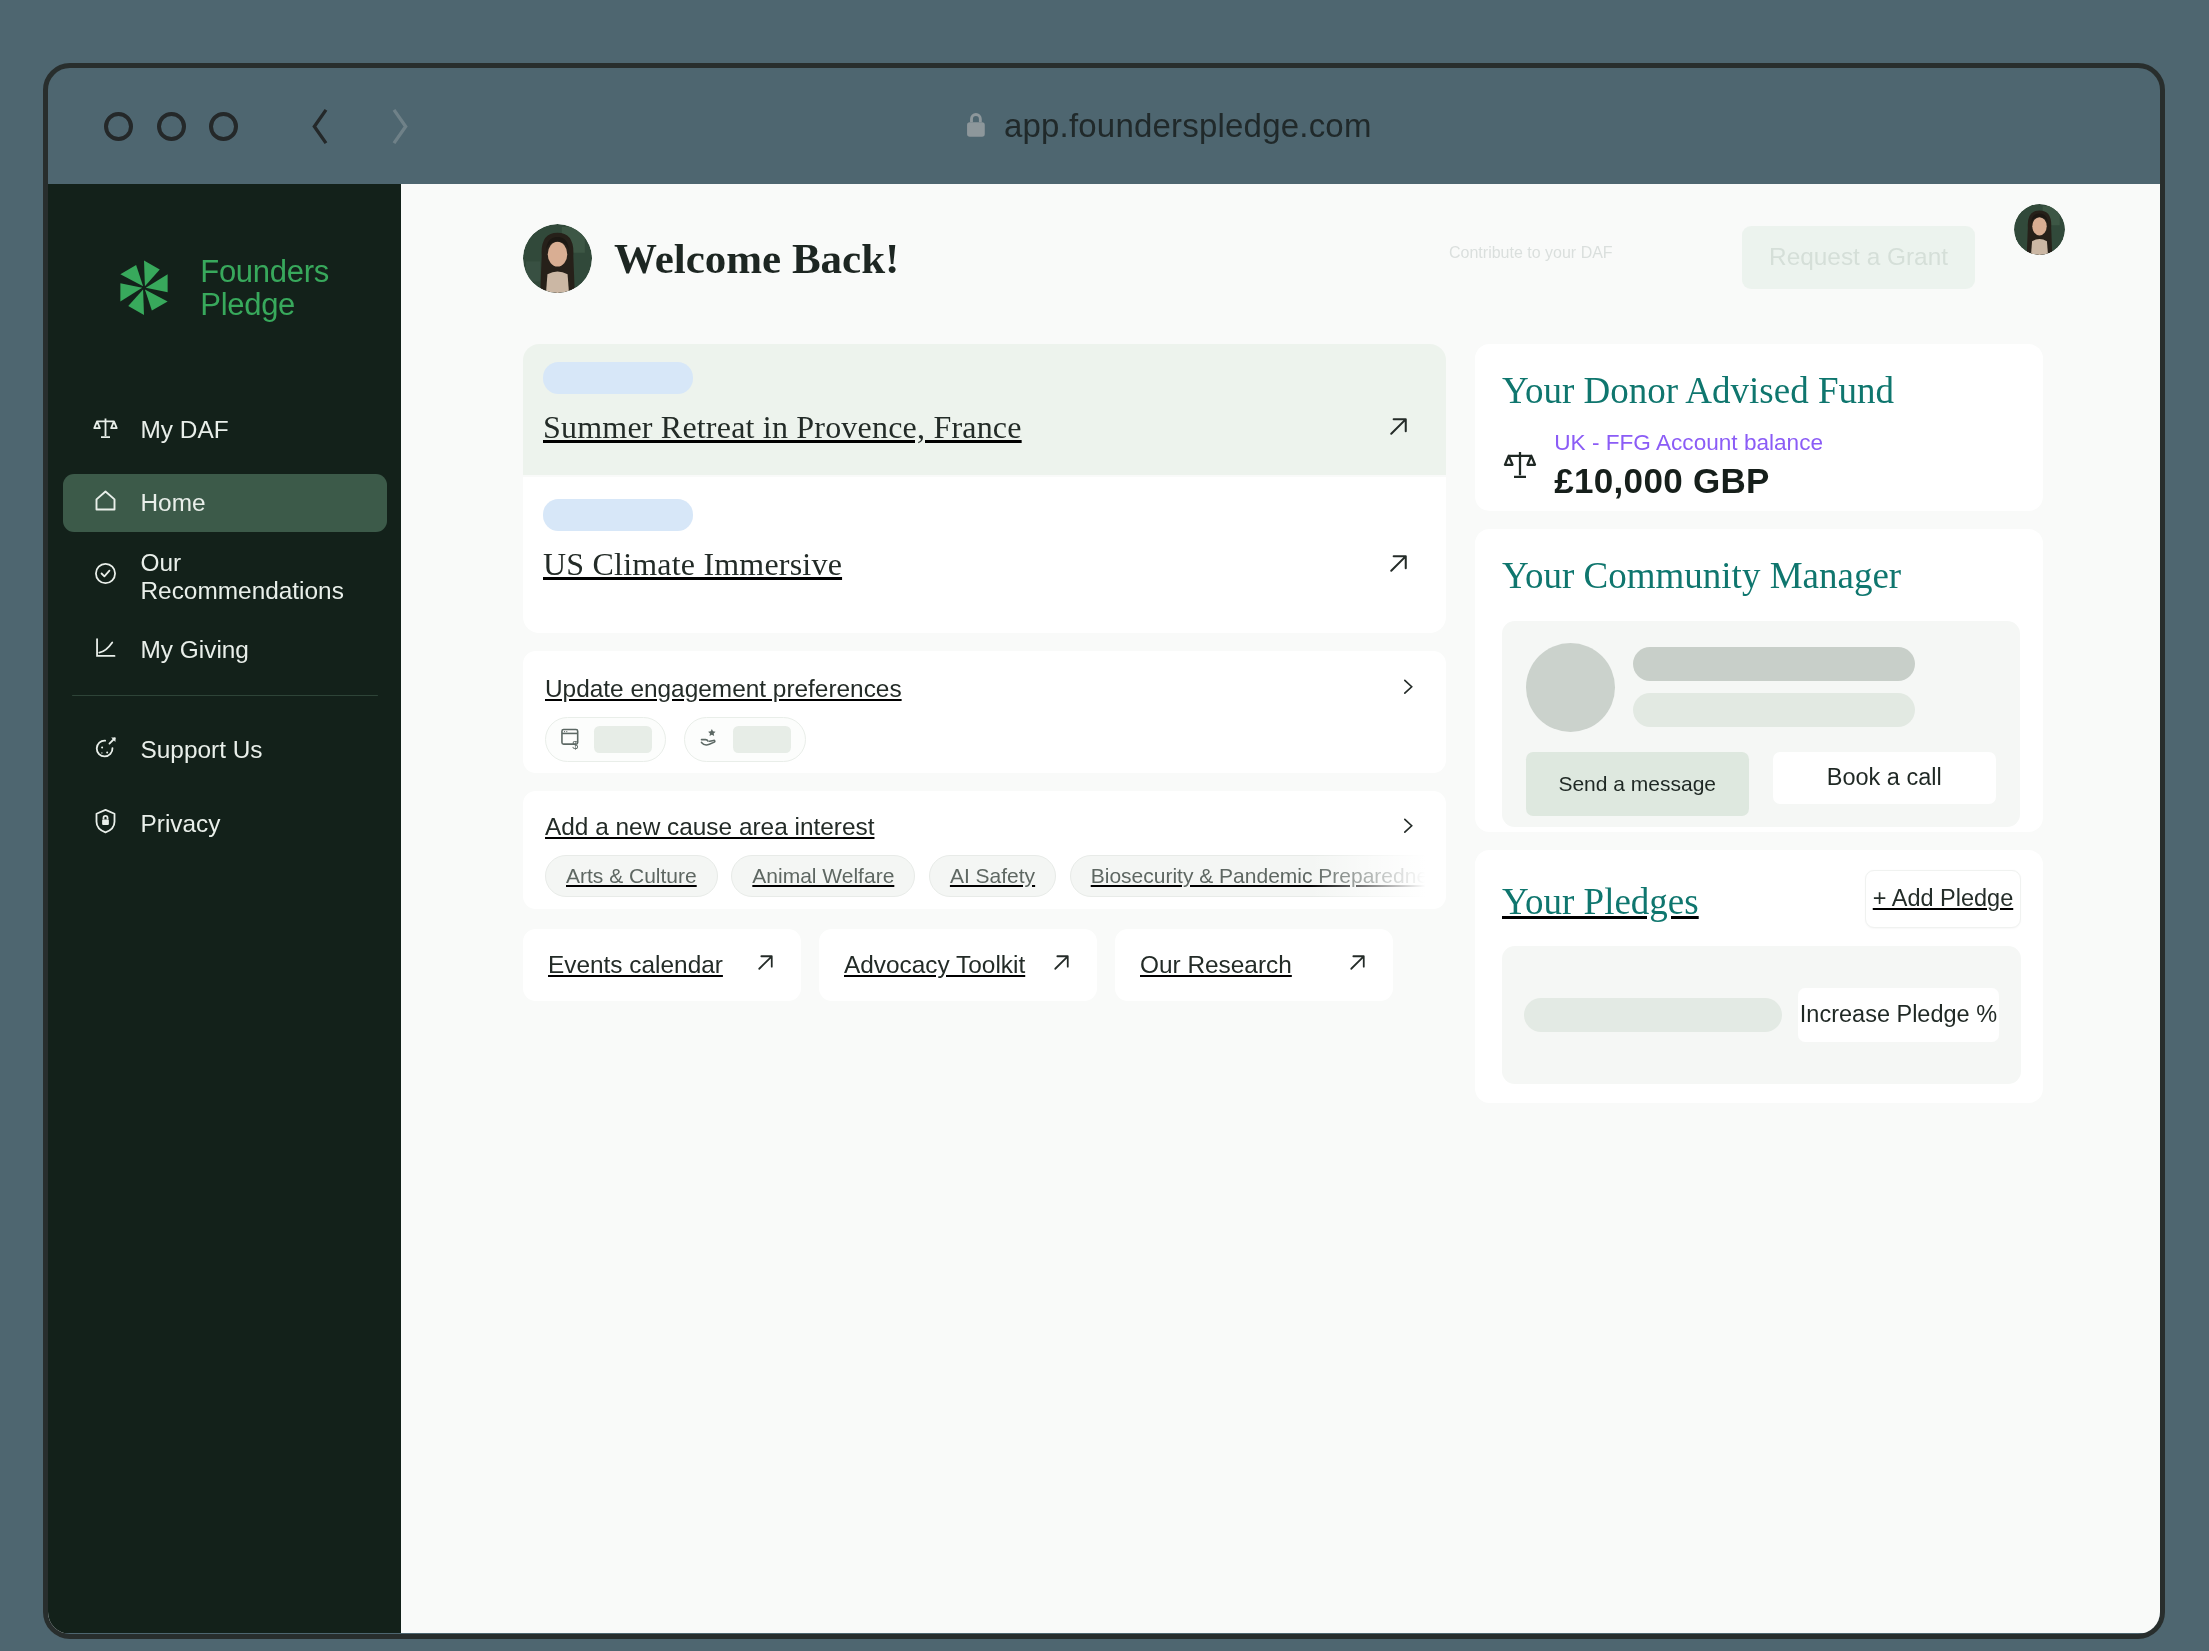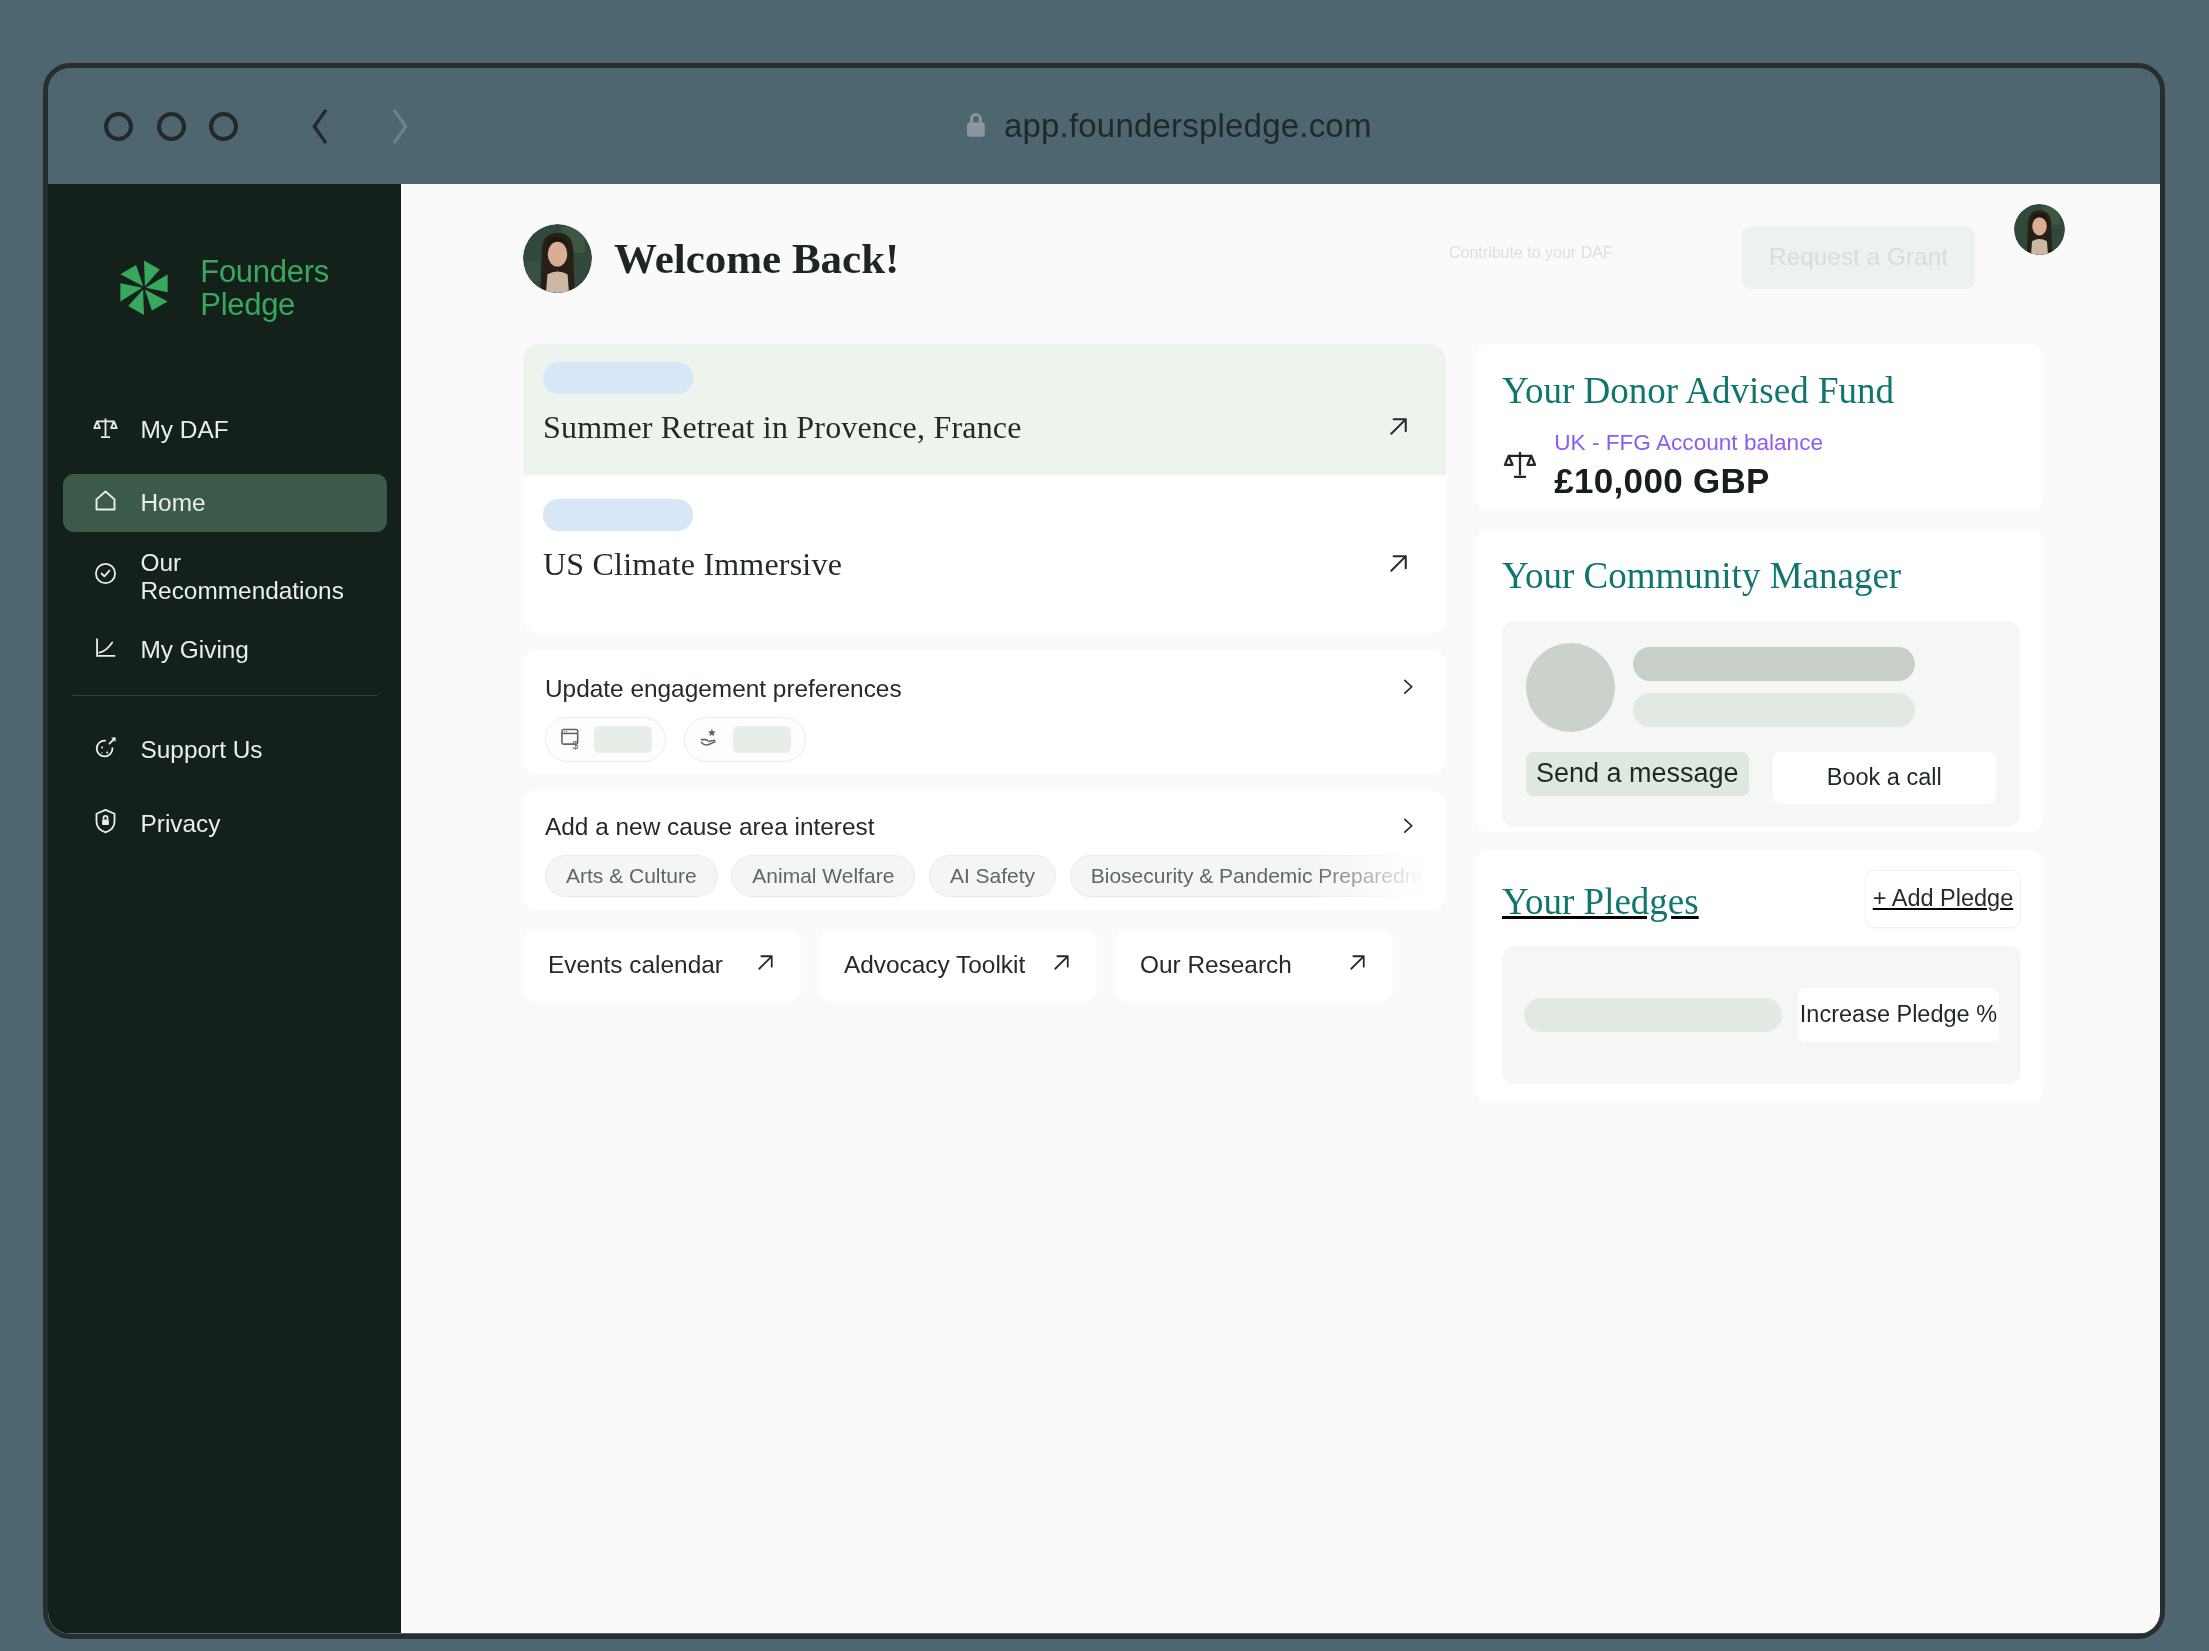--- a/index.html
+++ b/index.html
@@ -40,21 +40,21 @@
   .page-title { font-family:"Liberation Serif", serif; font-size:43px; font-weight:600; color:#1D2622; }
   .avatar-lg { width:69px; height:69px; border-radius:50%; overflow:hidden; flex-shrink:0; }
   .avatar-sm { width:51px; height:51px; border-radius:50%; overflow:hidden; position:absolute; top:-20px; right:-22px; }
   .ghost-contribute { position:absolute; left:926px; top:20px; font-size:16px; color:rgba(96,116,108,0.20);
                       background:none; border:none; }
   .ghost-request { position:absolute; left:1219px; top:1.8px; width:233px; height:63px; border-radius:9px;
                    background:rgba(216,231,222,0.38); border:none; font-size:24.4px;
                    color:rgba(96,116,108,0.16); display:flex; align-items:center; justify-content:center; }
 
   .columns { display:flex; gap:29px; margin-top:51px; }
-  .left-col { width:923px; }
+  .left-col { width:923px;text-decoration:underline; }
   .right-col { width:568px; }
 
   
   .events-card { border-radius:16.3px; overflow:hidden; }
   .event { padding:18px 33px 0 20px; }
   .event.mint { background:#EDF3ED; height:133px; border-bottom:2.7px solid #F9FAF9; }
   .event.white { background:#FFFFFF; height:156px; padding-top:22px; }
   .skel-blue { width:150px; height:32px; border-radius:15.4px; background:#D7E7F8; margin-bottom:15.4px; }
   .event-title-row { display:flex; align-items:center; justify-content:space-between; }
   .event-title { font-family:"Liberation Serif", serif; font-size:32px; color:#232B27; letter-spacing:0.2px; }
@@ -93,21 +93,21 @@
 
   .cm-card { margin-top:18px; height:303px; }
   .cm-panel { margin-top:23.5px; background:#F5F7F5; border-radius:12.7px; padding:22px 23.5px; height:206px; }
   .cm-top { display:flex; align-items:center; gap:18px; }
   .cm-avatar { width:89px; height:89px; border-radius:50%; background:#CBD2CC; flex-shrink:0; }
   .cm-skels { display:flex; flex-direction:column; gap:11.8px; }
   .cm-bar1 { width:282px; height:34px; border-radius:17px; background:#C8CFC9; }
   .cm-bar2 { width:282px; height:34px; border-radius:17px; background:#E2E9E2; }
   .cm-buttons { margin-top:20px; display:flex; gap:23.5px; }
   .btn { border:none; cursor:pointer; font-family:"Liberation Sans", sans-serif; }
-  .btn-send { width:228px; height:44px; background:#DEE8DF; border-radius:7.2px; font-size:27px; color:#1F2824; }
+  .btn-send { width:228px; height:64px; background:#DEE8DF; border-radius:7.2px; font-size:21px; color:#1F2824; }
   .btn-book { width:228px; height:52px; background:#FFFFFF; border-radius:7.2px; font-size:23.5px; color:#1F2824; }
 
   .pledges-card { margin-top:18px; height:253px; padding-right:22px; }
   .pledges-header { display:flex; align-items:center; justify-content:space-between;text-decoration:underline; }
   .btn-add { width:156px; height:58px; background:#FFFFFF; border:0.9px solid #F0F2F0; border-radius:9px;
              font-size:23.5px; color:#242D29; box-shadow:0 0.9px 1.8px rgba(0,0,0,0.03); margin-top:-5.4px; }
   .pledges-panel { margin-top:18px; background:#F5F7F5; border-radius:12.7px; height:138px;
                    display:flex; align-items:center; padding:0 22px; }
   .skel-pledge { width:260px; height:34px; border-radius:17px; background:#E3EAE4; }
   .btn-increase { margin-left:16.3px; width:203px; height:54px; background:#FFFFFF; border-radius:7.2px;

